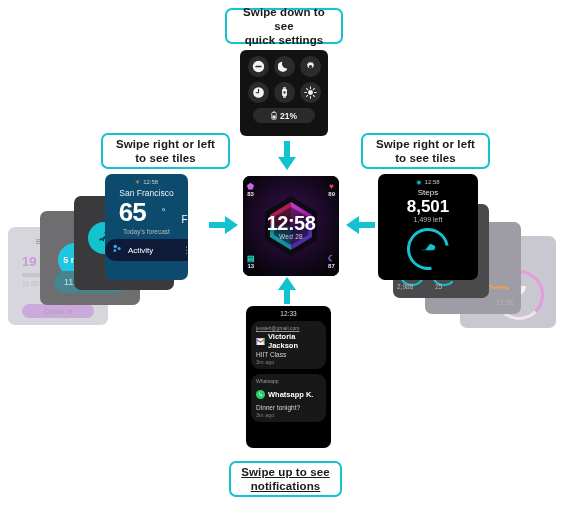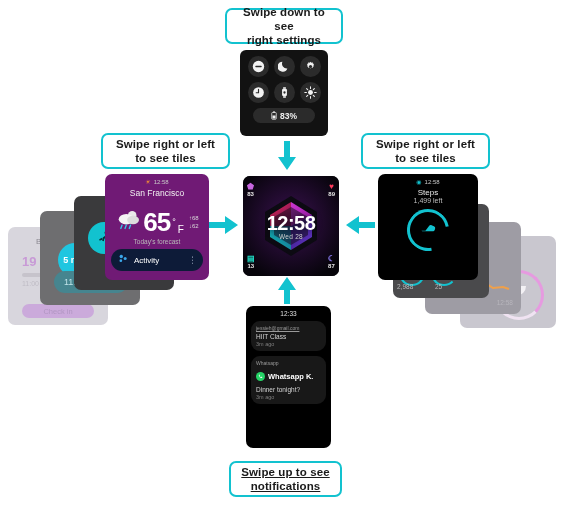--- a/index.html
+++ b/index.html
@@ -40,25 +40,25 @@
   .comp{position:absolute;text-align:center;font-size:6px;color:#e8e8e8;
         font-weight:bold;line-height:7px;}
   .comp .cico{font-size:8px;line-height:8px;display:block;}
   #ctime{position:absolute;left:0;top:36px;width:96px;text-align:center;
          color:#fff;font-size:20px;font-weight:bold;letter-spacing:-.5px;
          text-shadow:0 0 6px rgba(0,0,0,.6);}
   #cdate{position:absolute;left:0;top:57px;width:96px;text-align:center;
          color:#cfcfcf;font-size:6.5px;letter-spacing:.3px;}
 
   
-  #weather{left:105px;top:174px;width:104px;height:106px;background:#701a75;}
+  #weather{left:105px;top:174px;width:83px;height:106px;background:#0c4a6e;}
   .tstat{display:flex;align-items:center;justify-content:center;gap:3px;
          color:#c9c9c9;font-size:6px;padding-top:4px;}
   #wcity{text-align:center;color:#f0f0f0;font-size:8.5px;margin-top:3px;}
-  #wmain{display:flex;align-items:center;justify-content:center;gap:2px;margin-top:11px;}
+  #wmain{display:flex;align-items:center;justify-content:center;gap:16px;margin-top:1px;}
   #wtemp{color:#fff;font-size:26px;font-weight:bold;line-height:26px;letter-spacing:-1px;}
   #wdeg{color:#fff;font-size:9px;vertical-align:top;}
   #wunit{color:#fff;font-size:10px;align-self:flex-end;}
   .whl{font-size:6px;color:#d8d8d8;line-height:8px;}
   #wfc{text-align:center;color:#b9b9b9;font-size:6.5px;margin-top:3px;}
   #wpill{margin:4px auto 0;width:92px;height:22px;background:#0d1b38;
          border-radius:11px;display:flex;align-items:center;padding:0 6px;
          box-sizing:border-box;gap:5px;}
   #wpill .wlabel{color:#fff;font-size:8px;flex:1;}
 
@@ -88,21 +88,21 @@
           font-size:8.5px;font-weight:bold;}
   .gicon{width:9px;height:7px;display:block;}
 </style>
 </head>
 <body>
 
 <div id="stage">
 
   <div class="callout" style="left:225px;top:8px;width:118px;height:36px;">
     <span style="white-space:pre-line;">Swipe down to see
-right settings</span>
+quick settings</span>
   </div>
 
   <div class="arrow" style="left:275px;top:141px;">
     <svg width="24" height="30" viewBox="0 0 24 30">
       <path d="M9 0 h6 v16 h6 L12 29 L3 16 h6 z" fill="#12C2CF"></path>
     </svg>
   </div>
 
   <div class="watch" id="qs">
     <div class="qrow">
@@ -147,21 +147,21 @@
             </g>
           </svg>
       </div>
     </div>
     <div id="qsbat">
       <svg width="6" height="9" viewBox="0 0 8 12">
           <rect x="1" y="2" width="6" height="9" rx="1" fill="none" stroke="#efefef" stroke-width="1"></rect>
           <rect x="2.8" y=".5" width="2.4" height="1.5" fill="#efefef"></rect>
           <rect x="2" y="6" width="4" height="4" fill="#efefef"></rect>
         </svg>
-      <span>83%</span>
+      <span>21%</span>
     </div>
   </div>
 
   <div class="callout" style="left:101px;top:133px;width:129px;height:36px;">
     <span style="white-space:pre-line;">Swipe right or left
 to see tiles</span>
   </div>
 
   <div class="callout" style="left:361px;top:133px;width:129px;height:36px;">
     <span style="white-space:pre-line;">Swipe right or left
@@ -329,20 +329,21 @@
     <div style="position:absolute;left:38px;top:56px;width:22px;height:22px;border-radius:50%;border:2.5px solid #12C2CF;border-right-color:transparent;"></div>
     <div style="position:absolute;left:42px;top:79px;color:#b9b9ba;font-size:6.5px;">25</div>
   </div>
 
   <div class="watch" id="steps">
     <div class="tstat">
       <span style="color:#12C2CF;">◉</span>
       <span>12:58</span>
     </div>
     <div id="sttl">Steps</div>
+    <div id="sval">8,501</div>
     <div id="sleft">1,499 left</div>
     <div id="sring">
       <span>
         <svg width="17" height="14" viewBox="0 0 20 16">
             <path d="M2 11h4.5l4-5.5c.8-1.1 2-1.6 3.2-1.1l2.8 1.2c1.2.5 1.8 1.9 1.3 3.1l-.6 1.5c-.3.8-1.1 1.3-2 1.3H2.8c-.5 0-.8-.4-.8-.8z" fill="#12C2CF"></path>
           </svg>
       </span>
     </div>
   </div>
 
@@ -351,20 +352,33 @@
       <path d="M12 0 L21 13 h-6 v14 H9 V13 H3 z" fill="#12C2CF"></path>
     </svg>
   </div>
 
   <div class="watch" id="notif">
     <div id="ntime">12:33</div>
 
     <div class="ncard">
       <div class="nsrc">
         <u>jessieh@gmail.com</u>
+      </div>
+      <div class="nhead">
+        <span>
+          <svg class="gicon" viewBox="0 0 18 13">
+              <rect width="18" height="13" rx="1.6" fill="#fff"></rect>
+              <path d="M0 1.6 9 8 18 1.6V13H0z" fill="#fff"></path>
+              <path d="M0 1.6 9 8 18 1.6" fill="none" stroke="#ea4335" stroke-width="2.4"></path>
+              <rect x="0" y="1" width="2.6" height="12" fill="#4285f4"></rect>
+              <rect x="15.4" y="1" width="2.6" height="12" fill="#34a853"></rect>
+              <path d="M0 1.6 9 8.4 18 1.6 18 13h-2.6V5.3L9 10 2.6 5.3V13H0z" fill="#fff" opacity="0"></path>
+            </svg>
+        </span>
+        <span class="nname">Victoria Jackson</span>
       </div>
       <div class="nbody">HIIT Class</div>
       <div class="nago">3m ago</div>
     </div>
 
     <div class="ncard">
       <div class="nsrc">Whatsapp</div>
       <div class="nhead">
         <span>
           <svg width="9" height="9" viewBox="0 0 16 16">

